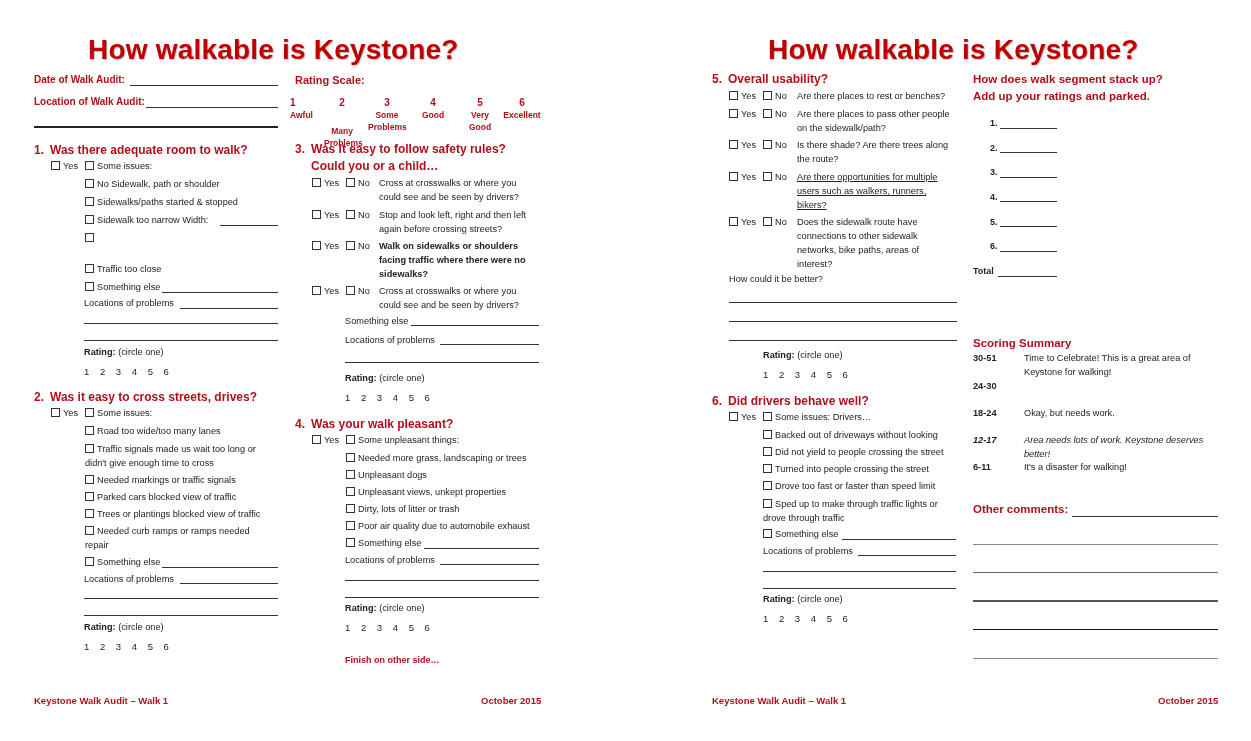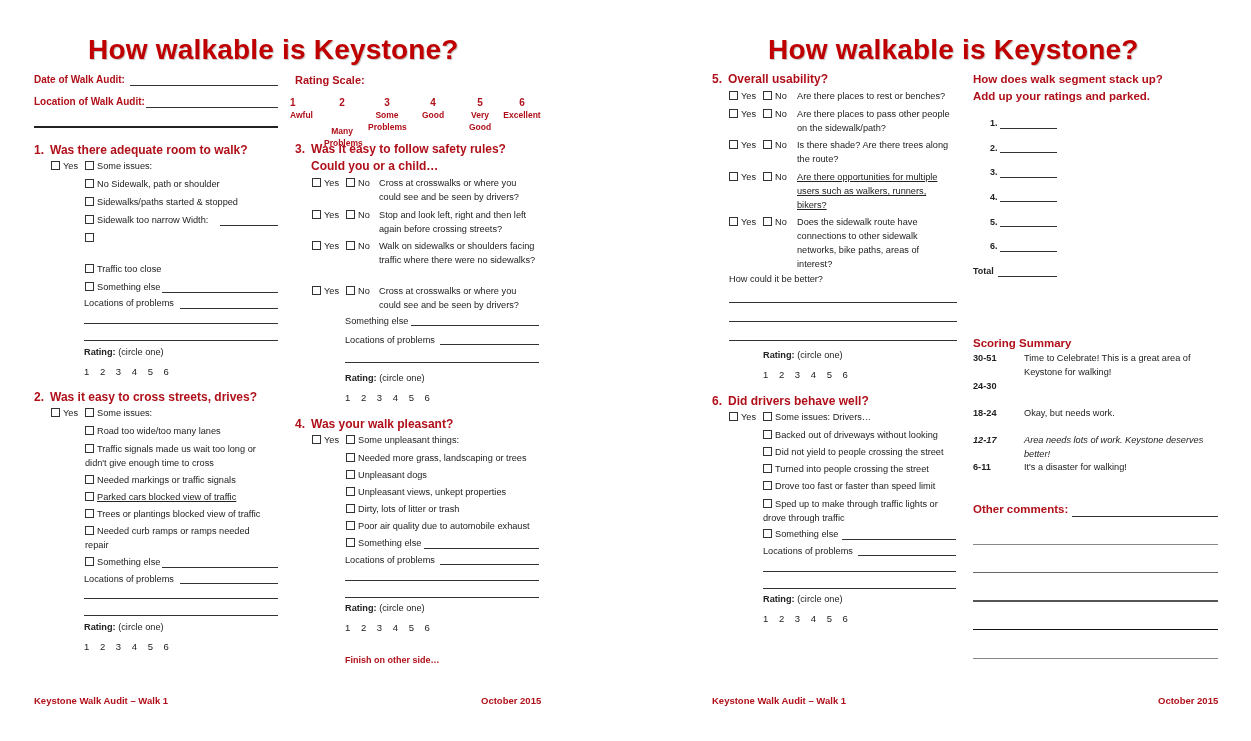--- a/index.html
+++ b/index.html
@@ -79,21 +79,21 @@
   <div class="hr" style="left:84px;top:340px;width:194px;"></div>
   <div class="rating" style="left:84px;top:347px;"><b>Rating:</b> <span>(circle one)</span></div>
   <div class="nums" style="left:84px;top:366px;">1 2 3 4 5 6</div>
 
   <div class="qh" style="left:34px;top:390px;"><span class="num">2.</span><span>Was it easy to cross streets, drives?</span></div>
   <div class="row" style="left:51px;top:406px;"><span class="cb"></span><span>Yes</span></div>
   <div class="row" style="left:85px;top:406px;"><span class="cb"></span><span>Some issues:</span></div>
   <div class="row" style="left:85px;top:424px;"><span class="cb"></span><span>Road too wide/too many lanes</span></div>
   <div class="row wrap" style="left:85px;top:442px;width:190px;"><span class="cb"></span><span>Traffic signals made us wait too long or didn't give enough time to cross</span></div>
   <div class="row" style="left:85px;top:473px;"><span class="cb"></span><span>Needed markings or traffic signals</span></div>
-  <div class="row" style="left:85px;top:490px;text-decoration:underline;"><span class="cb"></span><span>Parked cars blocked view of traffic</span></div>
+  <div class="row" style="left:85px;top:490px;"><span class="cb"></span><span>Parked cars blocked view of traffic</span></div>
   <div class="row" style="left:85px;top:507px;"><span class="cb"></span><span>Trees or plantings blocked view of traffic</span></div>
   <div class="row wrap" style="left:85px;top:524px;width:180px;"><span class="cb"></span><span>Needed curb ramps or ramps needed repair</span></div>
   <div class="row" style="left:85px;top:555px;"><span class="cb"></span><span>Something else</span></div>
   <div class="hr" style="left:162px;top:567px;width:116px;"></div>
   <div class="row" style="left:84px;top:572px;">Locations of problems</div>
   <div class="hr" style="left:180px;top:583px;width:98px;"></div>
   <div class="hr" style="left:84px;top:598px;width:194px;"></div>
   <div class="hr" style="left:84px;top:615px;width:194px;"></div>
   <div class="rating" style="left:84px;top:622px;"><b>Rating:</b> <span>(circle one)</span></div>
   <div class="nums" style="left:84px;top:641px;">1 2 3 4 5 6</div>
@@ -101,21 +101,21 @@
   <div class="qh" style="left:295px;top:142px;"><span class="num">3.</span><span>Was it easy to follow safety rules?</span></div>
   <div class="qh" style="left:311px;top:159px;">Could you or a child…</div>
   <div class="row" style="left:312px;top:176px;"><span class="cb"></span><span>Yes</span></div>
   <div class="row" style="left:346px;top:176px;"><span class="cb"></span><span>No</span></div>
   <div class="row wrap" style="left:379px;top:176px;width:160px;">Cross at crosswalks or where you could see and be seen by drivers?</div>
   <div class="row" style="left:312px;top:208px;"><span class="cb"></span><span>Yes</span></div>
   <div class="row" style="left:346px;top:208px;"><span class="cb"></span><span>No</span></div>
   <div class="row wrap" style="left:379px;top:208px;width:160px;">Stop and look left, right and then left again before crossing streets?</div>
   <div class="row" style="left:312px;top:239px;"><span class="cb"></span><span>Yes</span></div>
   <div class="row" style="left:346px;top:239px;"><span class="cb"></span><span>No</span></div>
-  <div class="row wrap" style="left:379px;top:239px;width:162px;">Walk on sidewalks or shoulders facing traffic where there were no sidewalks?</div>
+  <div class="row wrap" style="left:379px;top:239px;width:162px;font-weight:bold;">Walk on sidewalks or shoulders facing traffic where there were no sidewalks?</div>
   <div class="row" style="left:312px;top:284px;"><span class="cb"></span><span>Yes</span></div>
   <div class="row" style="left:346px;top:284px;"><span class="cb"></span><span>No</span></div>
   <div class="row wrap" style="left:379px;top:284px;width:160px;">Cross at crosswalks or where you could see and be seen by drivers?</div>
   <div class="row" style="left:345px;top:314px;">Something else</div>
   <div class="hr" style="left:411px;top:325px;width:128px;"></div>
   <div class="row" style="left:345px;top:333px;">Locations of problems</div>
   <div class="hr" style="left:440px;top:344px;width:99px;"></div>
   <div class="hr" style="left:345px;top:362px;width:194px;"></div>
   <div class="rating" style="left:345px;top:373px;"><b>Rating:</b> <span>(circle one)</span></div>
   <div class="nums" style="left:345px;top:392px;">1 2 3 4 5 6</div>

